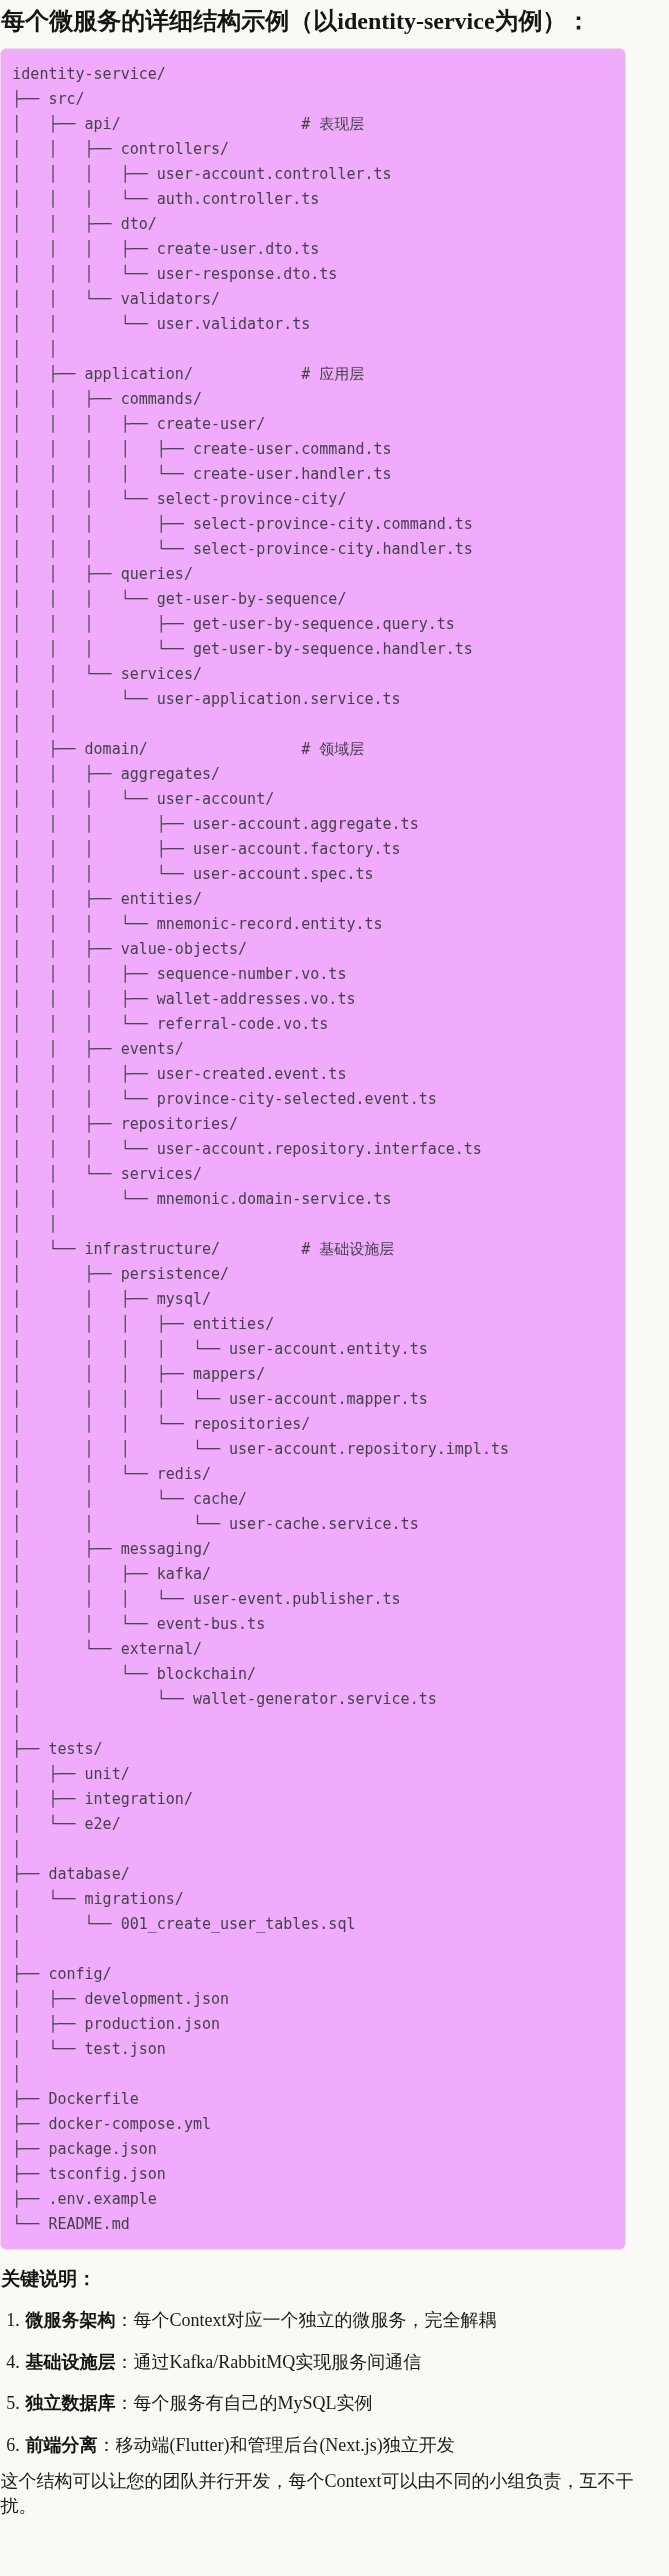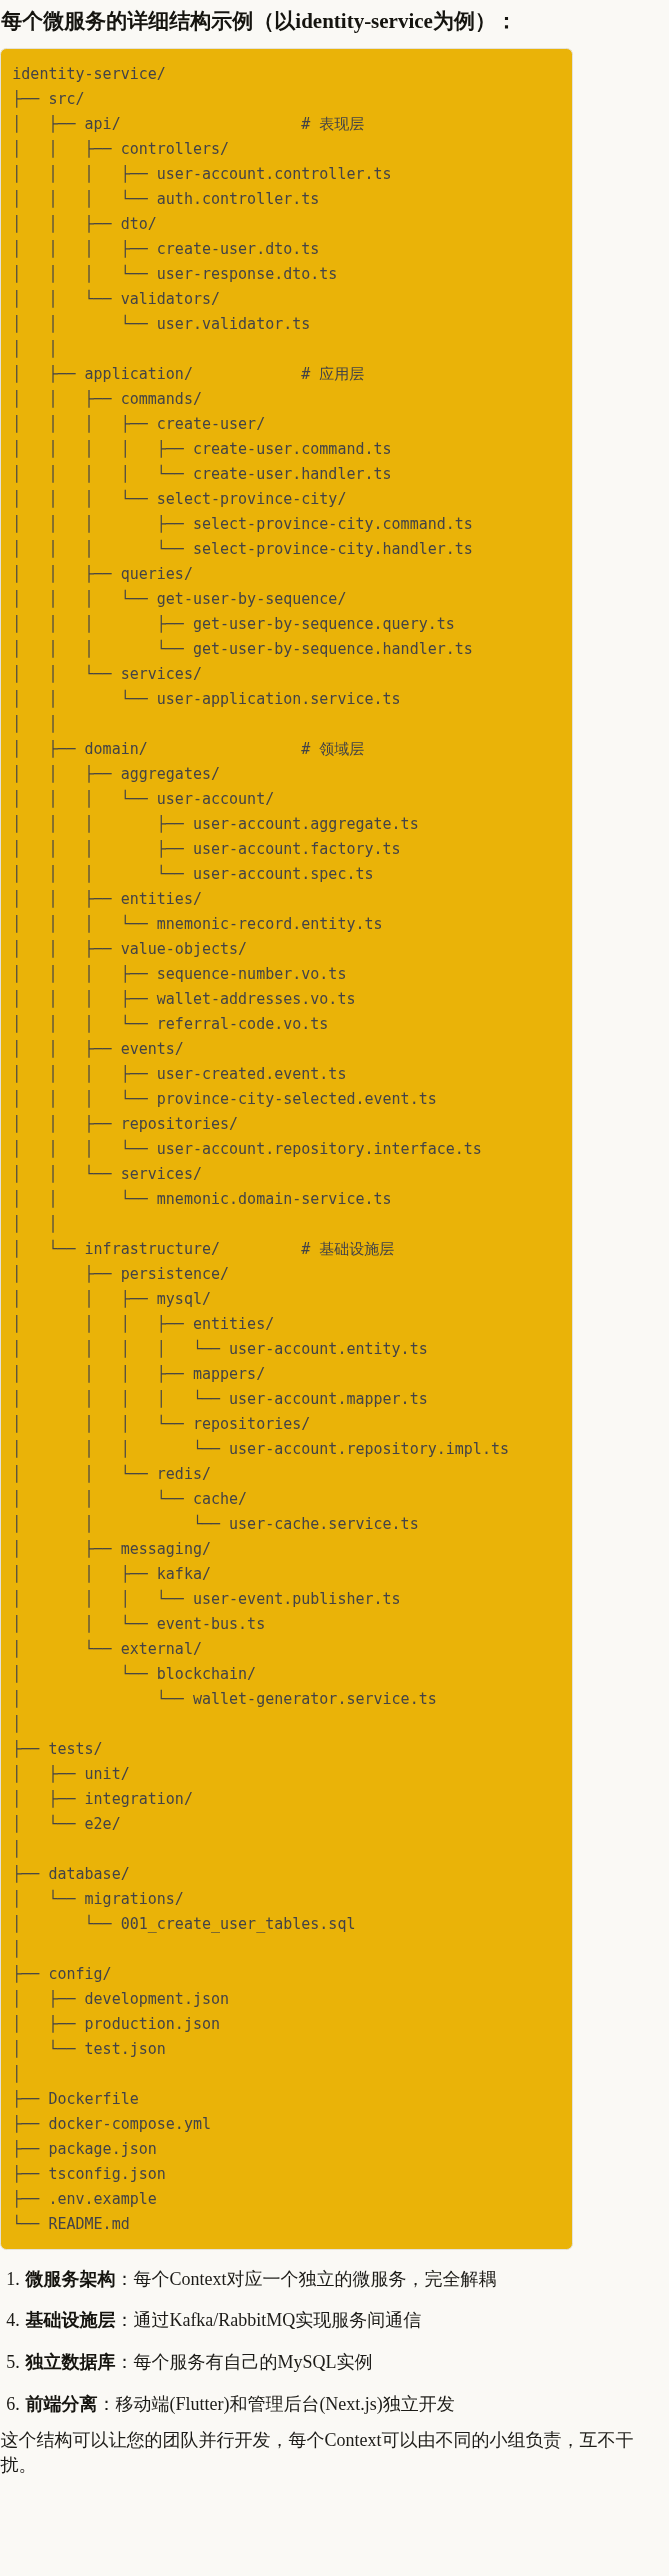--- a/index.html
+++ b/index.html
@@ -8,30 +8,30 @@
     height: 2576px;
     background: #FAF9F5;
     overflow: hidden;
     font-family: "Liberation Serif", serif;
     color: #1C1B17;
   }
   .page { width: 669px; }
   .title {
     margin: 0;
     padding: 8.8px 0 0 1.3px;
-    font-size: 21px;
+    font-size: 24px;
     line-height: 25px;
     font-weight: 700;
     color: #15140f;
   }
   .code-block {
     box-sizing: border-box;
     margin: 14.4px 0 0 0;
-    width: 573px;
-    background: #eab308;
+    width: 626px;
+    background: #f0abfc;
     border: 0.6px solid #E4E2D9;
     border-radius: 6.3px;
     padding: 12.5px 8.8px 12.5px 11.3px;
     overflow: hidden;
   }
   .code-block code {
     display: block;
     font-family: "DejaVu Sans Mono", monospace;
     font-size: 15px;
     line-height: 25px;
@@ -149,20 +149,21 @@
 │   ├── production.json
 │   └── test.json
 │
 ├── Dockerfile
 ├── docker-compose.yml
 ├── package.json
 ├── tsconfig.json
 ├── .env.example
 └── README.md</code></pre>
 
+  <h2 class="notes-heading">关键说明：</h2>
 
   <div class="note-item"><span class="note-num">1.</span><span class="note-label">微服务架构</span><span class="note-rest">：每个Context对应一个独立的微服务，完全解耦</span></div>
 
 
 
   <div class="note-item"><span class="note-num">4.</span><span class="note-label">基础设施层</span><span class="note-rest">：通过Kafka/RabbitMQ实现服务间通信</span></div>
 
   <div class="note-item"><span class="note-num">5.</span><span class="note-label">独立数据库</span><span class="note-rest">：每个服务有自己的MySQL实例</span></div>
 
   <div class="note-item"><span class="note-num">6.</span><span class="note-label">前端分离</span><span class="note-rest">：移动端(Flutter)和管理后台(Next.js)独立开发</span></div>

